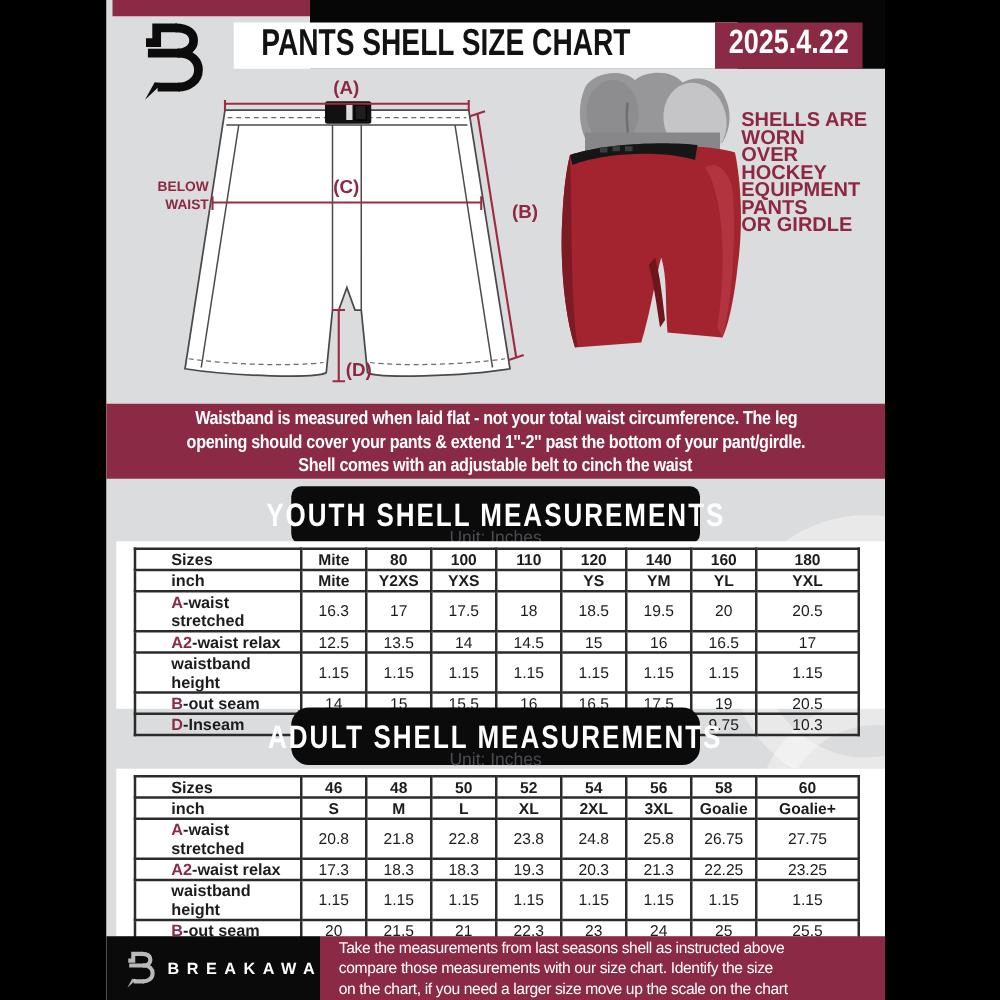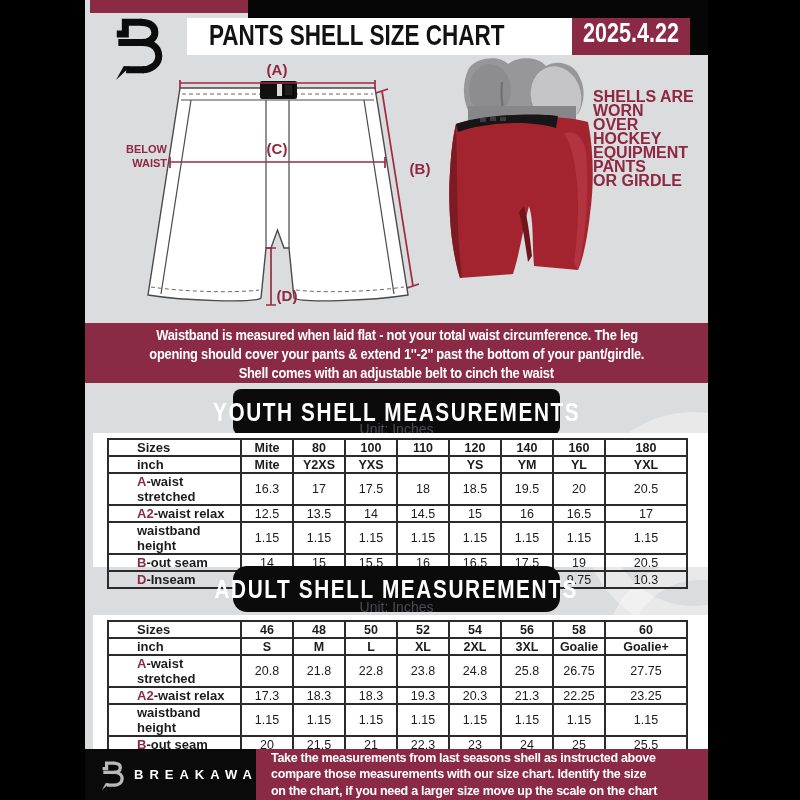--- a/index.html
+++ b/index.html
@@ -52,21 +52,21 @@
   table.size .pfx{color:#8b2a44;font-weight:700;}
   col.c-lbl{width:133px;} col.c-val{width:52px;} col.c-last{width:82px;}
 
   
   .foot-black{position:absolute;left:0;top:749px;width:171px;height:51px;background:#0a0a0a;
               display:flex;align-items:center;padding-left:14px;box-sizing:border-box;}
   .foot-black .bw{color:#c9c9cb;width:26px;height:32px;flex:none;}
   .foot-black span{color:#fff;font-size:13px;font-weight:700;letter-spacing:6px;margin-left:9px;white-space:nowrap;}
   .foot-maroon{position:absolute;left:171px;top:749px;width:452px;height:51px;background:#8b2a44;
                display:flex;flex-direction:column;justify-content:center;padding-left:15px;box-sizing:border-box;}
-  .foot-maroon div{color:#fff;font-size:12.5px;font-weight:700;letter-spacing:-.3px;line-height:16.5px;white-space:nowrap;}
+  .foot-maroon div{color:#fff;font-size:12.5px;font-weight:400;letter-spacing:-.3px;line-height:16.5px;white-space:nowrap;}
 
   
   .ring{position:absolute;border-radius:50%;border:26px solid rgba(255,255,255,.38);pointer-events:none;}
   .r1{left:498px;top:412px;width:168px;height:168px;}
   .r2{left:520px;top:558px;width:148px;height:148px;border-width:22px;}
   .r3{left:542px;top:690px;width:120px;height:120px;border-width:20px;}
 </style>
 </head>
 <body>
 

